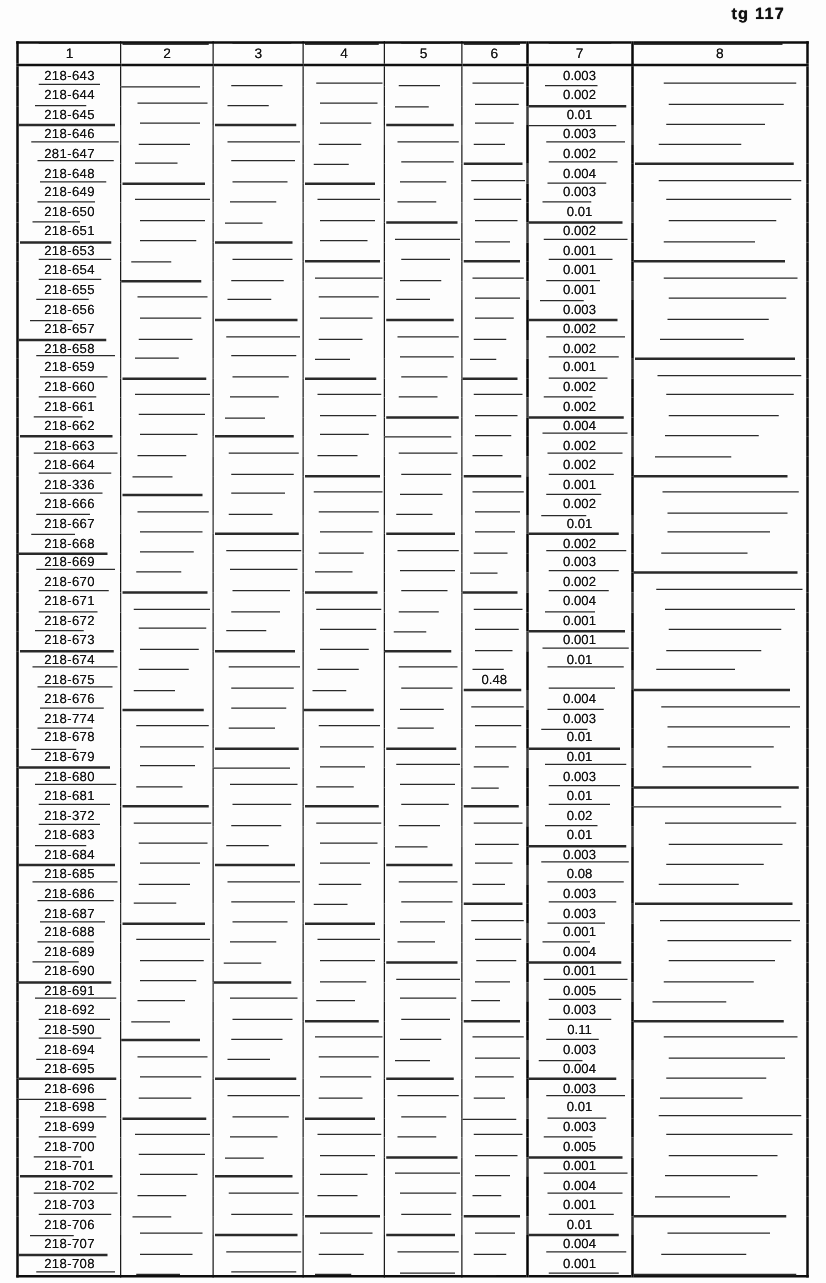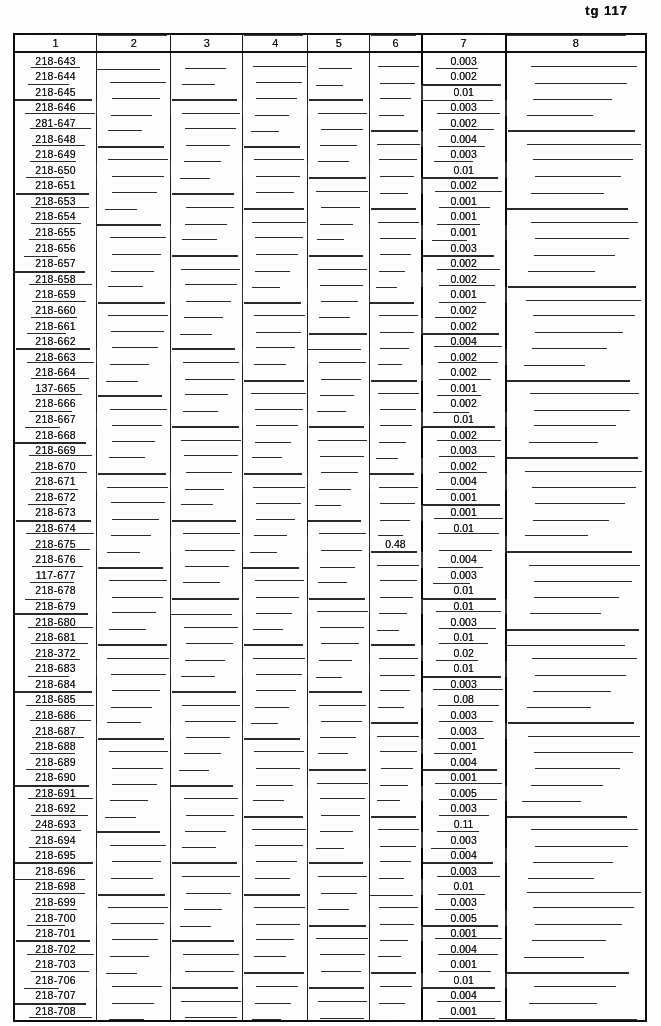--- a/index.html
+++ b/index.html
@@ -294,21 +294,21 @@
           <td class="id-cell" style="--dw: 72.3%; --dx: 19.3%; --db: 2px; --dh: 1px;">218-664</td>
           <td class="" style="--dw: 43.8%; --dx: 12.2%; --db: -1px; --dh: 1px;"></td>
           <td class="" style="--dw: 69.3%; --dx: 20.0%; --db: 1px; --dh: 1px;"></td>
           <td class="" style="--dw: 94.8%; --dx: 0.5%; --db: -1px; --dh: 2px;"></td>
           <td class="" style="--dw: 66.3%; --dx: 20.3%; --db: 1px; --dh: 1px;"></td>
           <td class="" style="--dw: 91.8%; --dx: 0.7%; --db: -1px; --dh: 2px;"></td>
           <td class="val-cell" style="--dw: 63.2%; --dx: 20.3%; --db: 1px; --dh: 1px;">0.002</td>
           <td class="" style="--dw: 88.7%; --dx: 0.5%; --db: -1px; --dh: 2px;"></td>
         </tr>
         <tr>
-          <td class="id-cell" style="--dw: 62.6%; --dx: 20.3%; --db: 1px; --dh: 1px;">137-665</td>
+          <td class="id-cell" style="--dw: 62.6%; --dx: 20.3%; --db: 1px; --dh: 1px;">218-336</td>
           <td class="" style="--dw: 88.1%; --dx: 0.4%; --db: -1px; --dh: 2px;"></td>
           <td class="" style="--dw: 59.6%; --dx: 19.8%; --db: 1px; --dh: 1px;"></td>
           <td class="" style="--dw: 85.1%; --dx: 12.8%; --db: 2px; --dh: 1px;"></td>
           <td class="" style="--dw: 56.6%; --dx: 19.1%; --db: 0px; --dh: 1px;"></td>
           <td class="" style="--dw: 82.0%; --dx: 14.9%; --db: 2px; --dh: 1px;"></td>
           <td class="val-cell" style="--dw: 53.5%; --dx: 18.0%; --db: 0px; --dh: 1px;">0.001</td>
           <td class="" style="--dw: 79.0%; --dx: 16.6%; --db: 2px; --dh: 1px;"></td>
         </tr>
         <tr>
           <td class="id-cell" style="--dw: 52.9%; --dx: 17.7%; --db: 0px; --dh: 1px;">218-666</td>
@@ -414,21 +414,21 @@
           <td class="id-cell" style="--dw: 63.8%; --dx: 20.3%; --db: 1px; --dh: 1px;">218-676</td>
           <td class="" style="--dw: 89.3%; --dx: 0.6%; --db: -1px; --dh: 2px;"></td>
           <td class="" style="--dw: 60.8%; --dx: 20.1%; --db: 1px; --dh: 1px;"></td>
           <td class="" style="--dw: 86.3%; --dx: 0.1%; --db: -1px; --dh: 2px;"></td>
           <td class="" style="--dw: 57.8%; --dx: 19.4%; --db: 0px; --dh: 1px;"></td>
           <td class="" style="--dw: 83.3%; --dx: 14.1%; --db: 2px; --dh: 1px;"></td>
           <td class="val-cell" style="--dw: 54.7%; --dx: 18.5%; --db: 0px; --dh: 1px;">0.004</td>
           <td class="" style="--dw: 80.2%; --dx: 16.0%; --db: 2px; --dh: 1px;"></td>
         </tr>
         <tr>
-          <td class="id-cell" style="--dw: 54.1%; --dx: 18.2%; --db: 0px; --dh: 1px;">117-677</td>
+          <td class="id-cell" style="--dw: 54.1%; --dx: 18.2%; --db: 0px; --dh: 1px;">218-774</td>
           <td class="" style="--dw: 79.6%; --dx: 16.3%; --db: 2px; --dh: 1px;"></td>
           <td class="" style="--dw: 51.1%; --dx: 16.9%; --db: 0px; --dh: 1px;"></td>
           <td class="" style="--dw: 76.6%; --dx: 17.8%; --db: 2px; --dh: 1px;"></td>
           <td class="" style="--dw: 48.1%; --dx: 15.1%; --db: 0px; --dh: 1px;"></td>
           <td class="" style="--dw: 73.6%; --dx: 19.0%; --db: 2px; --dh: 1px;"></td>
           <td class="val-cell" style="--dw: 45.0%; --dx: 13.1%; --db: -1px; --dh: 1px;">0.003</td>
           <td class="" style="--dw: 70.5%; --dx: 19.8%; --db: 1px; --dh: 1px;"></td>
         </tr>
         <tr>
           <td class="id-cell" style="--dw: 44.4%; --dx: 12.6%; --db: -1px; --dh: 1px;">218-678</td>
@@ -574,21 +574,21 @@
           <td class="id-cell" style="--dw: 70.5%; --dx: 19.8%; --db: 1px; --dh: 1px;">218-692</td>
           <td class="" style="--dw: 42.0%; --dx: 10.7%; --db: -1px; --dh: 1px;"></td>
           <td class="" style="--dw: 67.5%; --dx: 20.2%; --db: 1px; --dh: 1px;"></td>
           <td class="" style="--dw: 93.0%; --dx: 0.7%; --db: -1px; --dh: 2px;"></td>
           <td class="" style="--dw: 64.4%; --dx: 20.4%; --db: 1px; --dh: 1px;"></td>
           <td class="" style="--dw: 89.9%; --dx: 0.6%; --db: -1px; --dh: 2px;"></td>
           <td class="val-cell" style="--dw: 61.4%; --dx: 20.1%; --db: 1px; --dh: 1px;">0.003</td>
           <td class="" style="--dw: 86.9%; --dx: 0.2%; --db: -1px; --dh: 2px;"></td>
         </tr>
         <tr>
-          <td class="id-cell" style="--dw: 60.8%; --dx: 20.1%; --db: 1px; --dh: 1px;">248-693</td>
+          <td class="id-cell" style="--dw: 60.8%; --dx: 20.1%; --db: 1px; --dh: 1px;">218-590</td>
           <td class="" style="--dw: 86.3%; --dx: 0.1%; --db: -1px; --dh: 2px;"></td>
           <td class="" style="--dw: 57.8%; --dx: 19.4%; --db: 0px; --dh: 1px;"></td>
           <td class="" style="--dw: 83.3%; --dx: 14.1%; --db: 2px; --dh: 1px;"></td>
           <td class="" style="--dw: 54.7%; --dx: 18.5%; --db: 0px; --dh: 1px;"></td>
           <td class="" style="--dw: 80.2%; --dx: 16.0%; --db: 2px; --dh: 1px;"></td>
           <td class="val-cell" style="--dw: 51.7%; --dx: 17.2%; --db: 0px; --dh: 1px;">0.11</td>
           <td class="" style="--dw: 77.2%; --dx: 17.5%; --db: 2px; --dh: 1px;"></td>
         </tr>
         <tr>
           <td class="id-cell" style="--dw: 51.1%; --dx: 16.9%; --db: 0px; --dh: 1px;">218-694</td>

